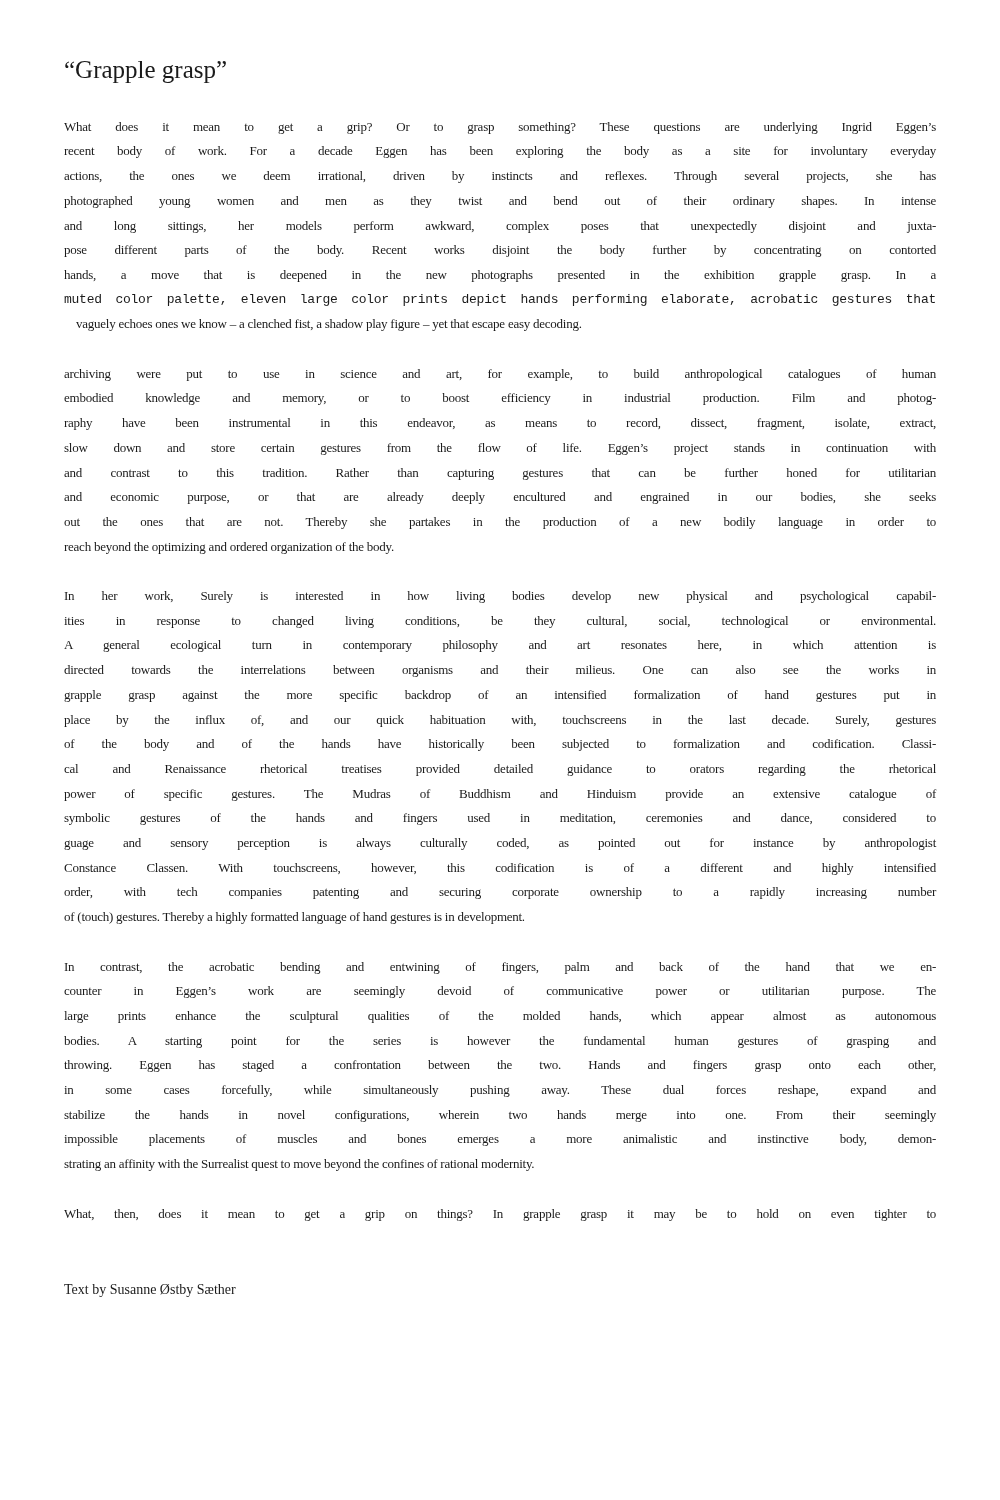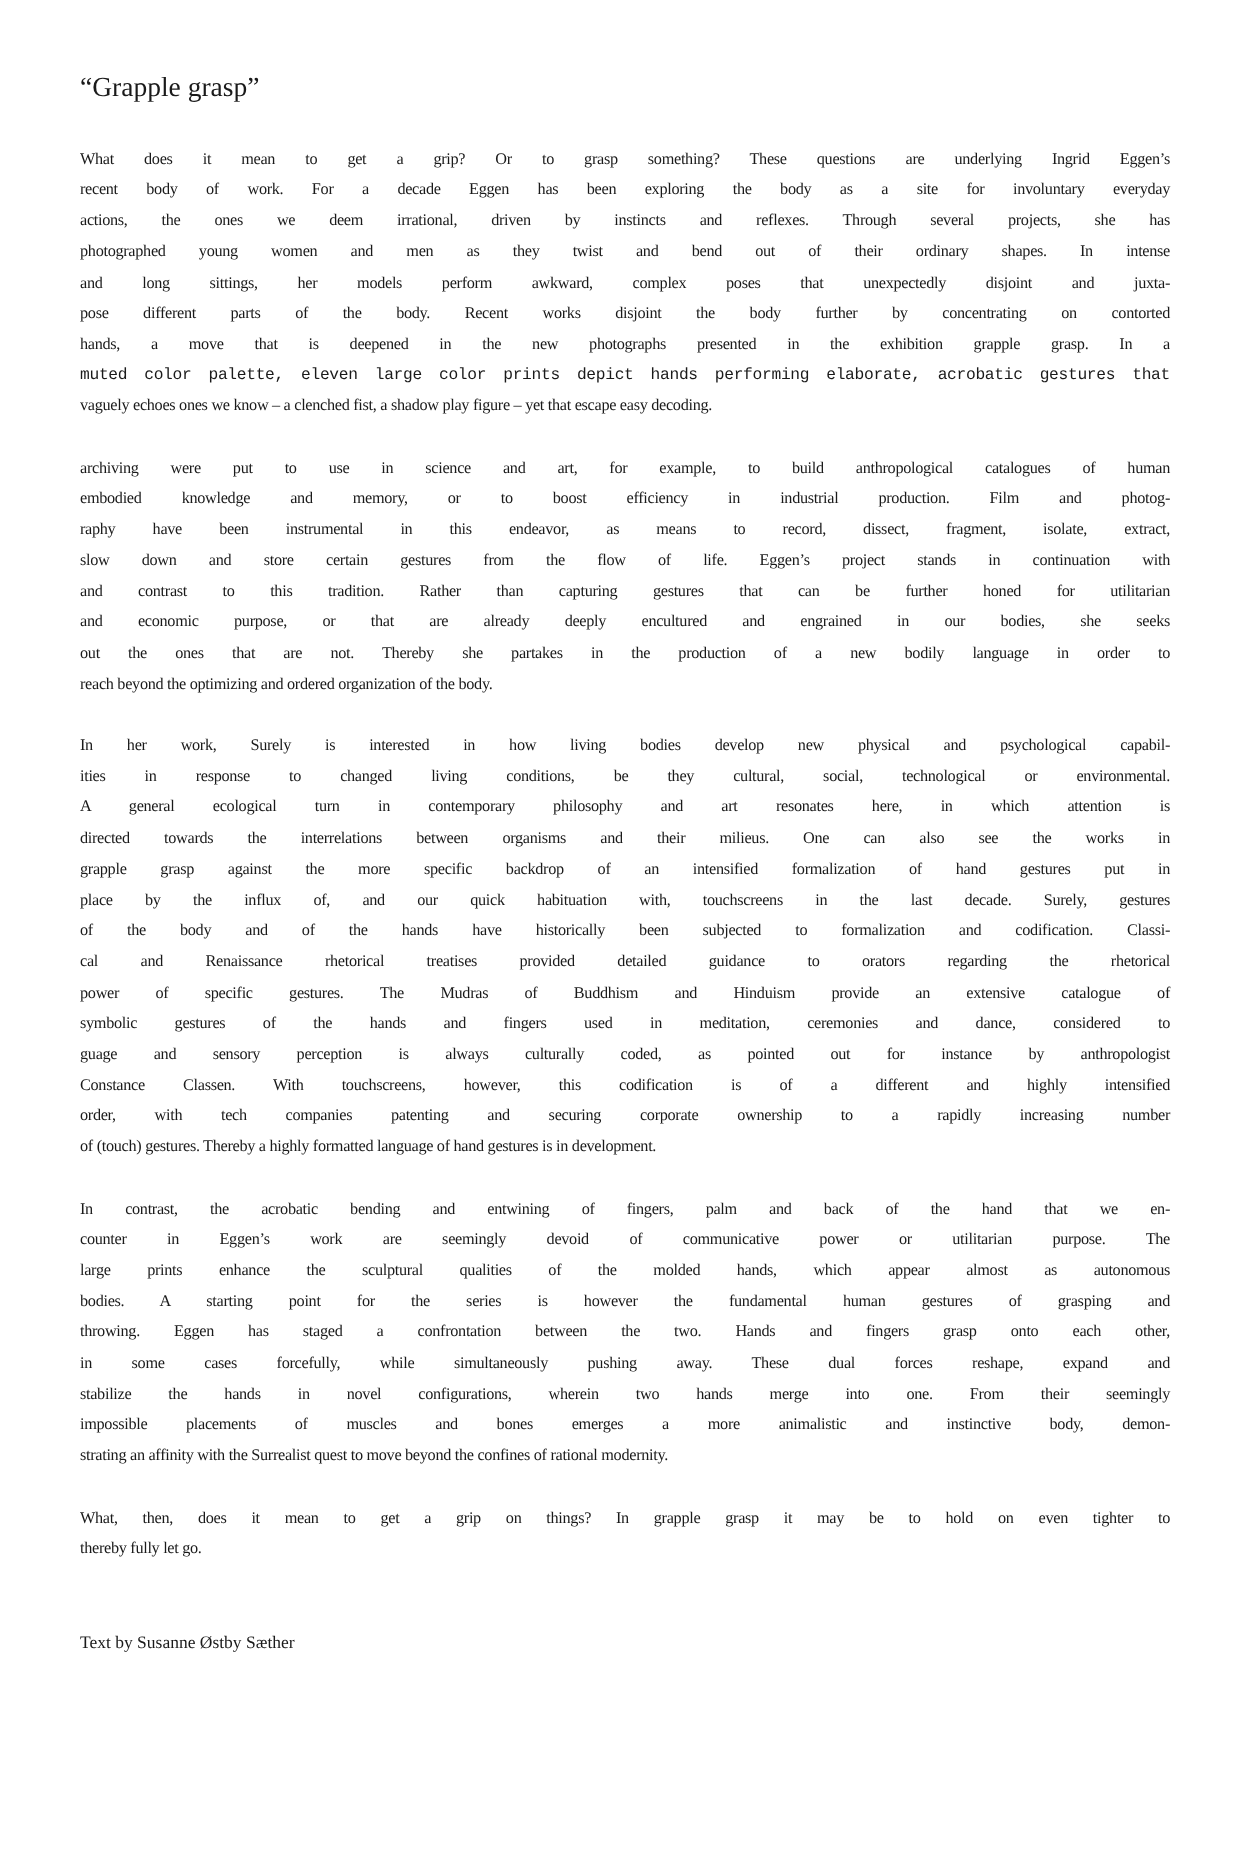--- a/index.html
+++ b/index.html
@@ -15,21 +15,21 @@
       color: #1a1a1a;
       font-family: "Liberation Serif", "DejaVu Serif", serif;
     }
     .page {
       position: absolute;
       left: 64px;
       top: 58px;
       width: 880px;
     }
     .title {
-      font-size: 22px;
+      font-size: 25px;
       line-height: 24.7px;
       margin: 0 0 32px 0;
       white-space: nowrap;
     }
     .para {
       margin: 0 0 24.7px 0;
     }
     .line {
       display: block;
       font-size: 13px;
@@ -59,21 +59,21 @@
   <div id="paragraphs">
       <div class="para">
         <span class="line justify" style="white-space: normal;">What does it mean to get a grip? Or to grasp something? These questions are underlying Ingrid Eggen’s</span>
         <span class="line justify" style="white-space: normal;">recent body of work. For a decade Eggen has been exploring the body as a site for involuntary everyday</span>
         <span class="line justify" style="white-space: normal;">actions, the ones we deem irrational, driven by instincts and reflexes. Through several projects, she has</span>
         <span class="line justify" style="white-space: normal;">photographed young women and men as they twist and bend out of their ordinary shapes. In intense</span>
         <span class="line justify" style="white-space: normal;">and long sittings, her models perform awkward, complex poses that unexpectedly disjoint and juxta-</span>
         <span class="line justify" style="white-space: normal;">pose different parts of the body. Recent works disjoint the body further by concentrating on contorted</span>
         <span class="line justify" style="white-space: normal;">hands, a move that is deepened in the new photographs presented in the exhibition grapple grasp. In a</span>
         <span class="line justify" style="white-space: normal; font-family: Liberation Mono, monospace;">muted color palette, eleven large color prints depict hands performing elaborate, acrobatic gestures that</span>
-        <span class="line" style="white-space: nowrap;">vaguely echoes ones we know – a clenched fist, a shadow play figure – yet that escape easy decoding.</span>
+        <span class="line" style="white-space: nowrap; margin-left: 12px;">vaguely echoes ones we know – a clenched fist, a shadow play figure – yet that escape easy decoding.</span>
       </div>
       <div class="para">
         <span class="line justify" style="white-space: normal;">archiving were put to use in science and art, for example, to build anthropological catalogues of human</span>
         <span class="line justify" style="white-space: normal;">embodied knowledge and memory, or to boost efficiency in industrial production. Film and photog-</span>
         <span class="line justify" style="white-space: normal;">raphy have been instrumental in this endeavor, as means to record, dissect, fragment, isolate, extract,</span>
         <span class="line justify" style="white-space: normal;">slow down and store certain gestures from the flow of life. Eggen’s project stands in continuation with</span>
         <span class="line justify" style="white-space: normal;">and contrast to this tradition. Rather than capturing gestures that can be further honed for utilitarian</span>
         <span class="line justify" style="white-space: normal;">and economic purpose, or that are already deeply encultured and engrained in our bodies, she seeks</span>
         <span class="line justify" style="white-space: normal;">out the ones that are not. Thereby she partakes in the production of a new bodily language in order to</span>
         <span class="line" style="white-space: nowrap;">reach beyond the optimizing and ordered organization of the body.</span>
@@ -100,18 +100,17 @@
         <span class="line justify" style="white-space: normal;">large prints enhance the sculptural qualities of the molded hands, which appear almost as autonomous</span>
         <span class="line justify" style="white-space: normal;">bodies. A starting point for the series is however the fundamental human gestures of grasping and</span>
         <span class="line justify" style="white-space: normal;">throwing. Eggen has staged a confrontation between the two. Hands and fingers grasp onto each other,</span>
         <span class="line justify" style="white-space: normal;">in some cases forcefully, while simultaneously pushing away. These dual forces reshape, expand and</span>
         <span class="line justify" style="white-space: normal;">stabilize the hands in novel configurations, wherein two hands merge into one. From their seemingly</span>
         <span class="line justify" style="white-space: normal;">impossible placements of muscles and bones emerges a more animalistic and instinctive body, demon-</span>
         <span class="line" style="white-space: nowrap;">strating an affinity with the Surrealist quest to move beyond the confines of rational modernity.</span>
       </div>
       <div class="para">
         <span class="line justify" style="white-space: normal;">What, then, does it mean to get a grip on things? In grapple grasp it may be to hold on even tighter to</span>
-        <span class="line" style="white-space: nowrap;">thereby fully let go.</span>
       </div>
     </div>
 
   <div class="credit">Text by Susanne Østby Sæther</div>
 </div>
 
 </body></html>

